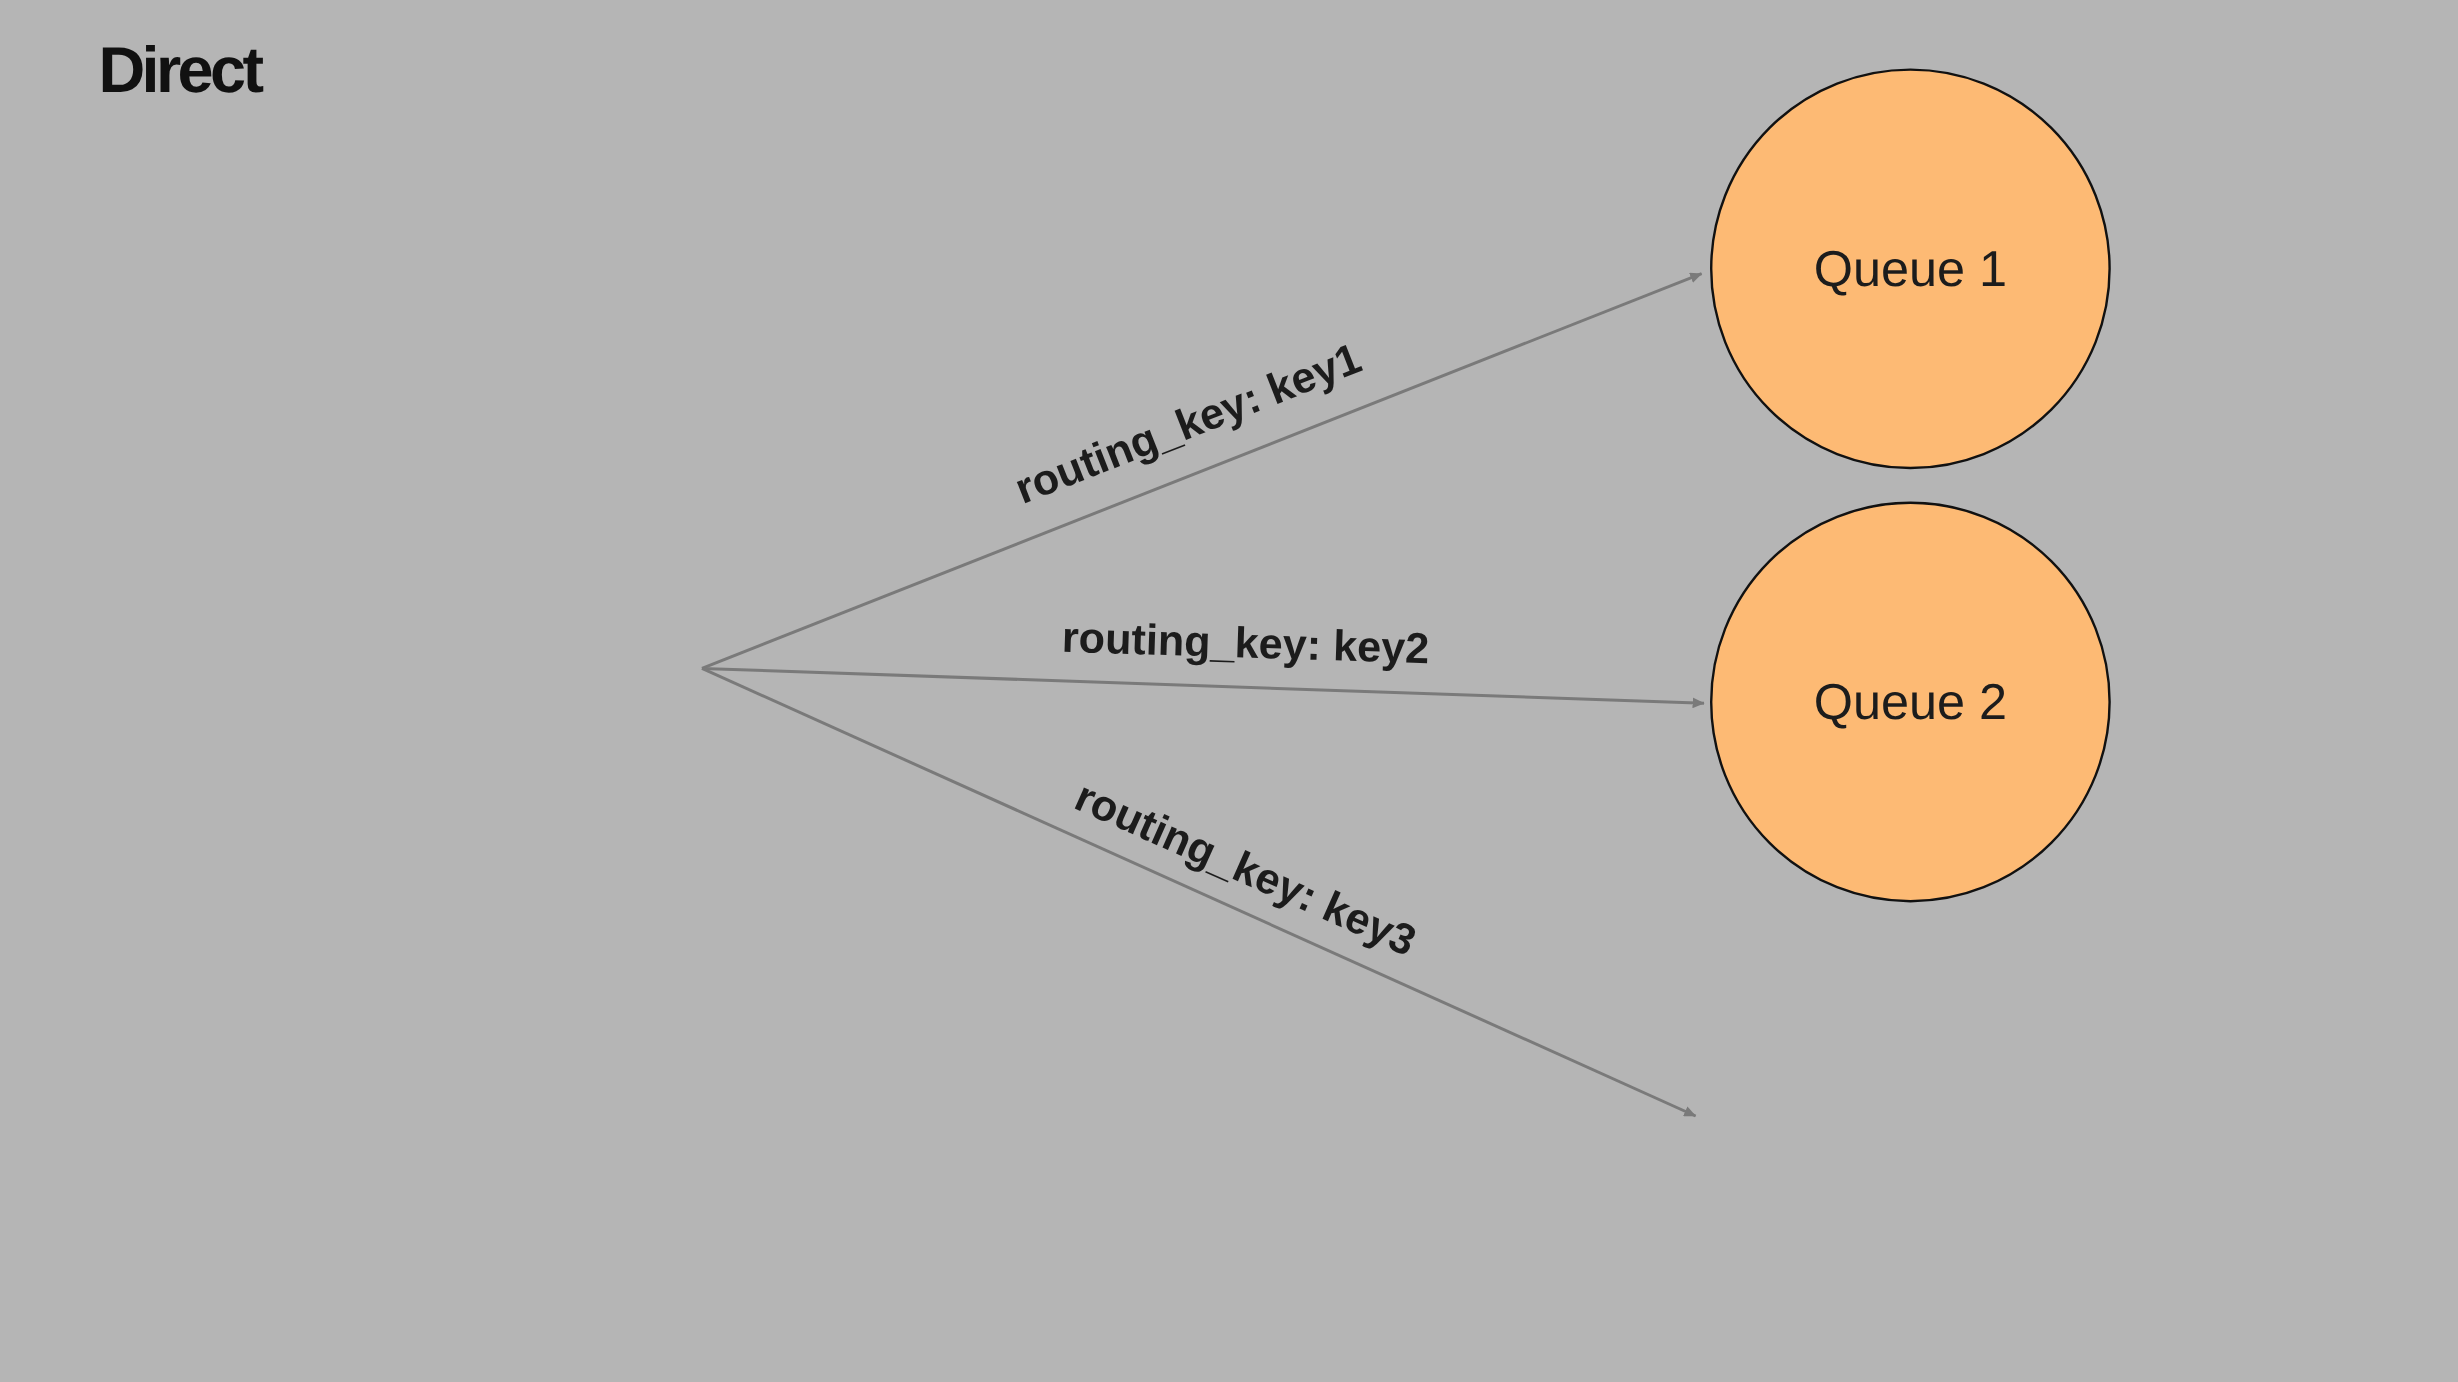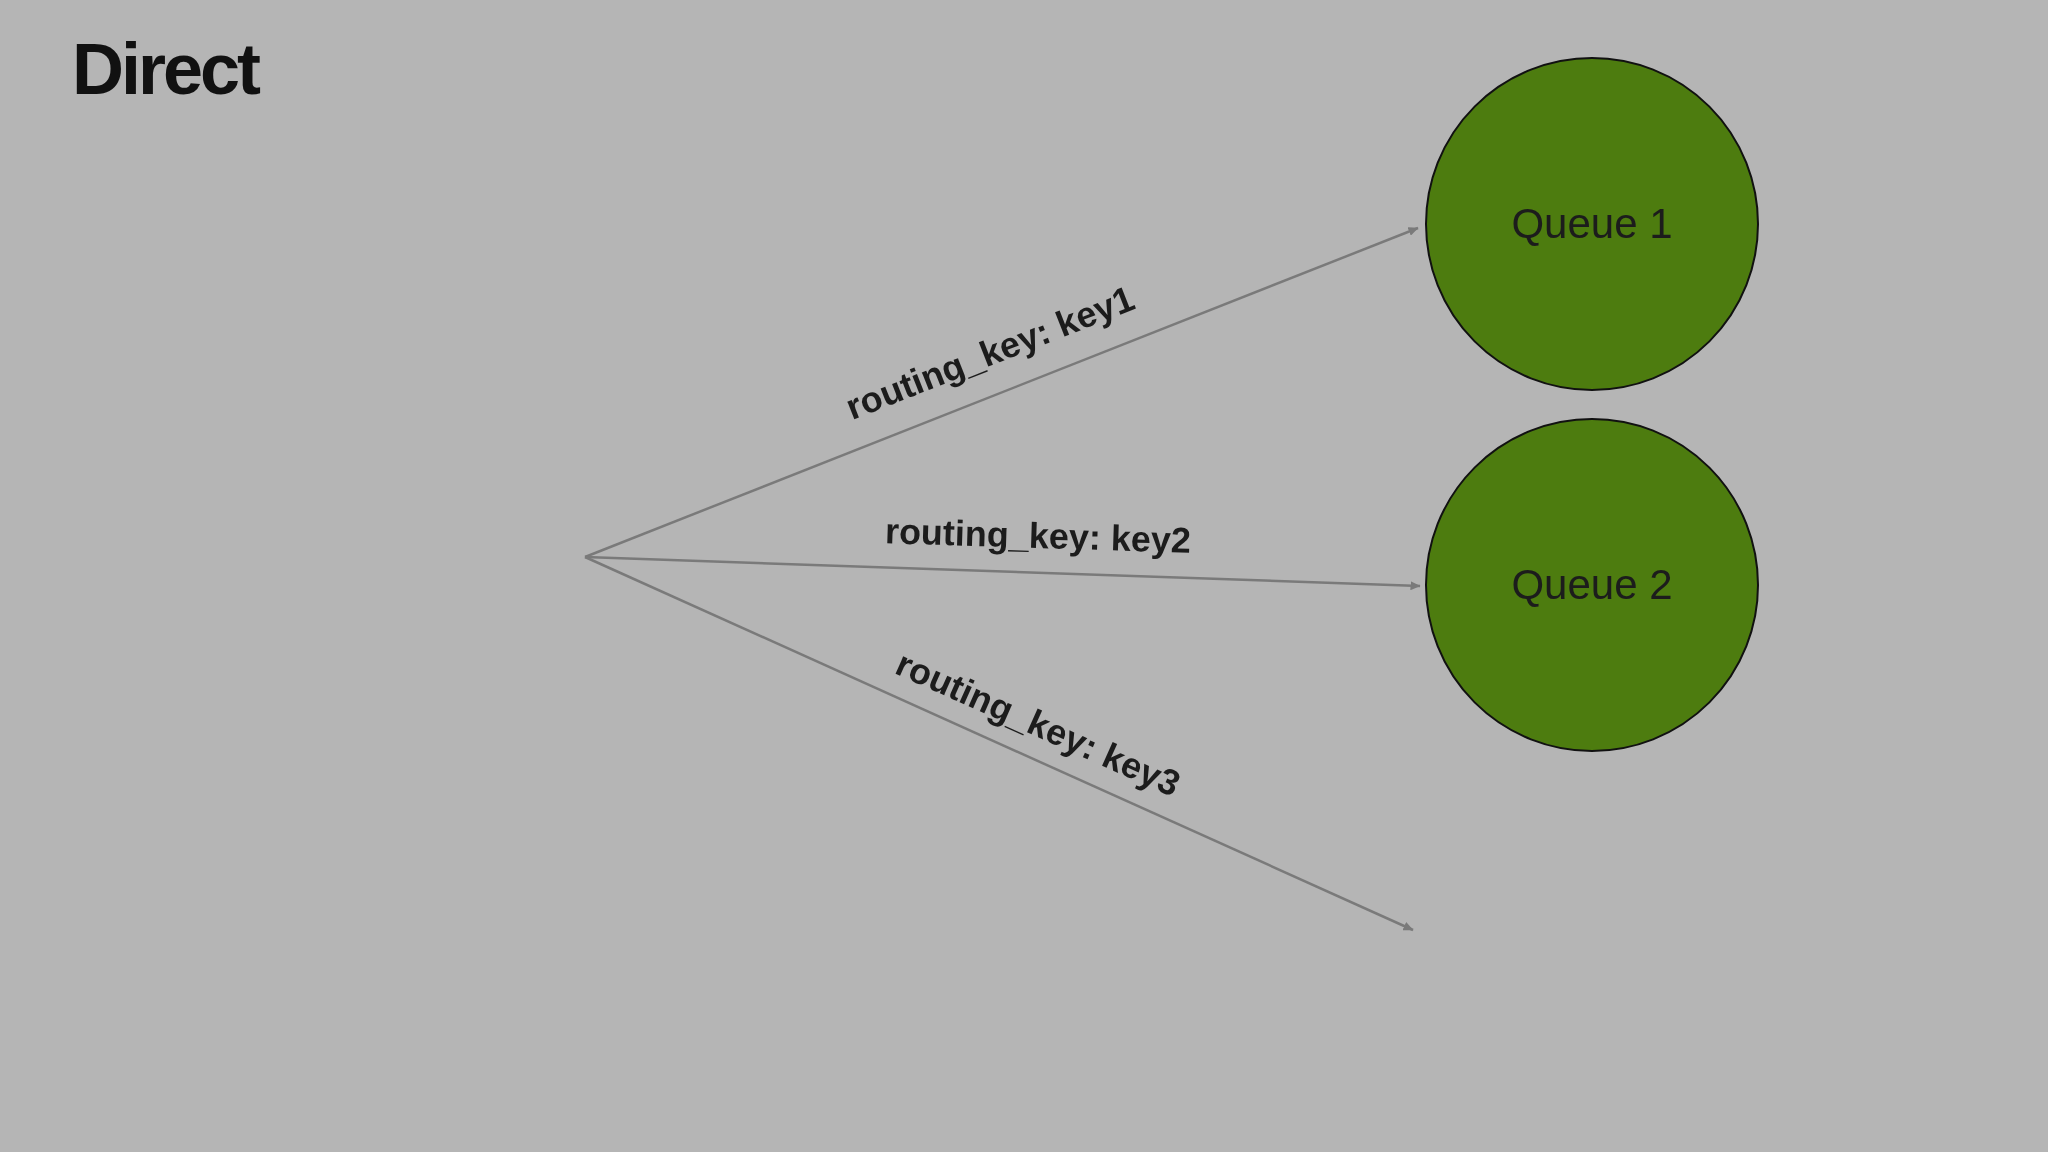--- a/index.html
+++ b/index.html
@@ -10,34 +10,34 @@
   }
   .stage {
     position: relative;
     width: 2048px;
     height: 1152px;
     background: #b5b5b5;
     overflow: hidden;
   }
   .title {
     position: absolute;
-    left: 72px;
+    left: 82px;
     top: 28px;
-    font-size: 72px;
+    font-size: 54px;
     font-weight: 900;
     letter-spacing: -3px;
     color: #111111;
     font-family: "Liberation Sans", sans-serif;
   }
   .node {
     position: absolute;
     width: 334px;
     height: 334px;
     border-radius: 50%;
-    background: #4d7c0f;
+    background: #fdba74;
     border: 2.5px solid #111111;
     box-sizing: border-box;
     display: flex;
     align-items: center;
     justify-content: center;
   }
   .node-label {
     font-size: 42px;
     font-weight: 400;
     color: #1c1c1c;

